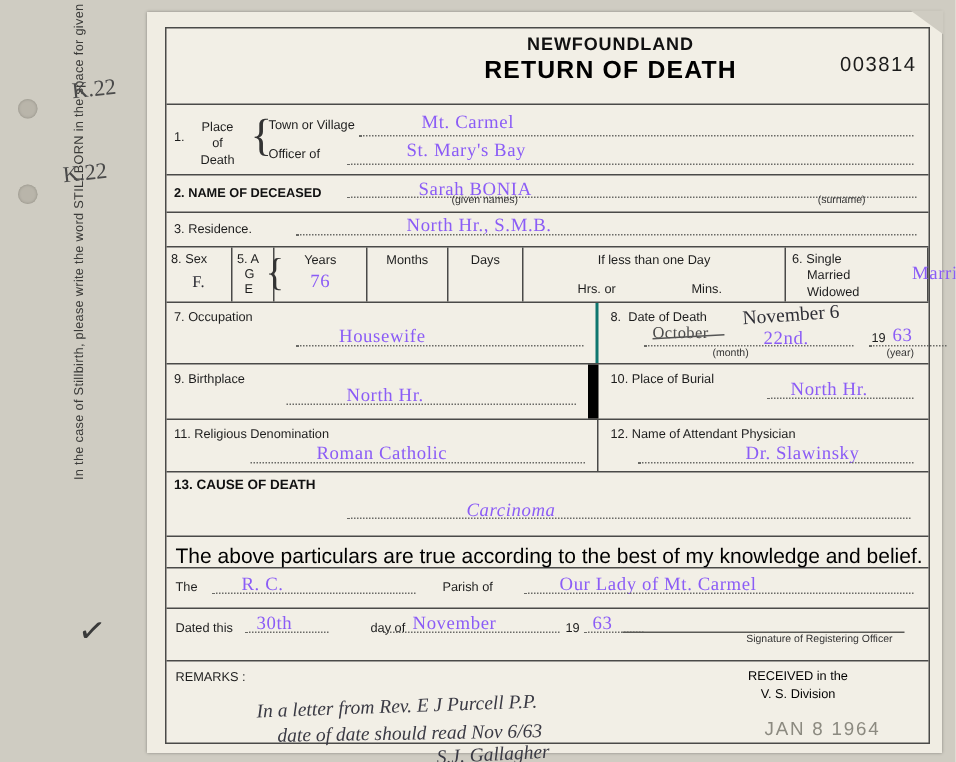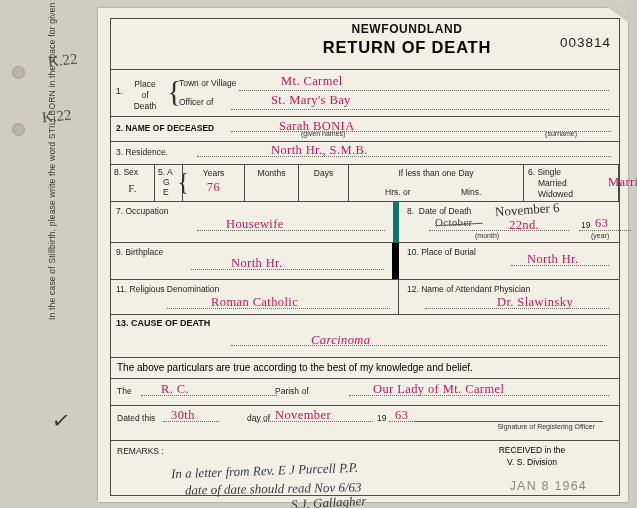--- a/index.html
+++ b/index.html
@@ -76,21 +76,21 @@
   .lbl{font-size:8.5px;color:#1d1d1d;}
   .lbl-b{font-size:9px;color:#111;font-weight:bold;}
   .tiny{font-size:7px;color:#333;}
   .val{
     font-family:"Liberation Serif", serif;
     font-size:11px;color:#2b2b33;
     letter-spacing:.3px;
   }
   .valbig{
     font-family:"Liberation Serif", serif;
-    font-size:12.5px;color:#be185d;letter-spacing:.4px;
+    font-size:12.5px;color:#8b5cf6;letter-spacing:.4px;
   }
 
   
   .hdr{height:50px;}
   .hdr .dept{position:absolute;left:6px;top:5px;}
   .hdr .dept .d1{font-size:9px;font-weight:bold;color:#111;}
   .hdr .dept .d2{font-size:7.5px;color:#222;margin-top:2px;}
   .hdr .titl{position:absolute;left:196px;top:3px;text-align:center;width:200px;}
   .hdr .titl .t1{font-size:12px;letter-spacing:.6px;color:#111;font-weight:bold;}
   .hdr .titl .t2{font-size:16.5px;letter-spacing:.8px;color:#000;font-weight:bold;margin-top:2px;}
@@ -128,46 +128,46 @@
   .c-years{width:62px;}
   .c-months{width:54px;}
   .c-days{width:50px;}
   .c-less{width:175px;}
   .c-single{flex:1;border-right:none;}
   .rtab .n{position:absolute;left:3px;top:2px;font-size:8.5px;}
   .rtab .ctr{position:absolute;width:100%;text-align:center;}
 
   .r7{height:40px;display:flex;}
   .r7 > div{position:relative;box-sizing:border-box;height:40px;}
-  .c-occ{width:288px;border-right:6px solid #0f766e;}
+  .c-occ{width:288px;border-right:2px solid #0f766e;}
   .c-dod{flex:1;}
 
   .r9{height:36px;display:flex;}
   .r9 > div{position:relative;box-sizing:border-box;height:36px;}
   .c-birth{width:288px;border-right:7px solid #000000;}
   .c-burial{flex:1;}
 
   .r11{height:34px;display:flex;}
   .r11 > div{position:relative;box-sizing:border-box;height:34px;}
   .c-rel{width:288px;border-right:1px solid #4a4a48;}
   .c-phys{flex:1;}
 
   .r13{height:42px;}
   .r13 .n{position:absolute;left:5px;top:3px;}
   .r13 .v{position:absolute;left:200px;top:18px;font-style:italic;}
   .r13 .u{position:absolute;left:120px;top:30px;right:12px;border-bottom:1px dotted #6a6a66;}
 
   .rpart{height:20px;}
-  .rpart .t{position:absolute;left:6px;top:4px;font-size:10px;}
+  .rpart .t{position:absolute;left:6px;top:4px;font-size:14px;}
 
   .rparish{height:26px;position:relative;}
   .rparish .t1{position:absolute;left:6px;top:7px;font-size:8.5px;}
   .rparish .v1{position:absolute;left:50px;top:3px;}
   .rparish .u1{position:absolute;left:30px;top:16px;width:136px;border-bottom:1px dotted #6a6a66;}
-  .rparish .t2{position:absolute;left:164px;top:7px;font-size:8.5px;}
+  .rparish .t2{position:absolute;left:184px;top:7px;font-size:8.5px;}
   .rparish .v2{position:absolute;left:262px;top:3px;}
   .rparish .u2{position:absolute;left:238px;top:16px;right:10px;border-bottom:1px dotted #6a6a66;}
 
   .rdated{height:34px;position:relative;}
   .rdated .t1{position:absolute;left:6px;top:7px;font-size:8.5px;}
   .rdated .v1{position:absolute;left:60px;top:2px;}
   .rdated .u1{position:absolute;left:52px;top:15px;width:56px;border-bottom:1px dotted #6a6a66;}
   .rdated .t2{position:absolute;left:112px;top:7px;font-size:8.5px;padding-left:24px;}
   .rdated .v2{position:absolute;left:164px;top:2px;}
   .rdated .u2{position:absolute;left:144px;top:15px;width:118px;border-bottom:1px dotted #6a6a66;}

